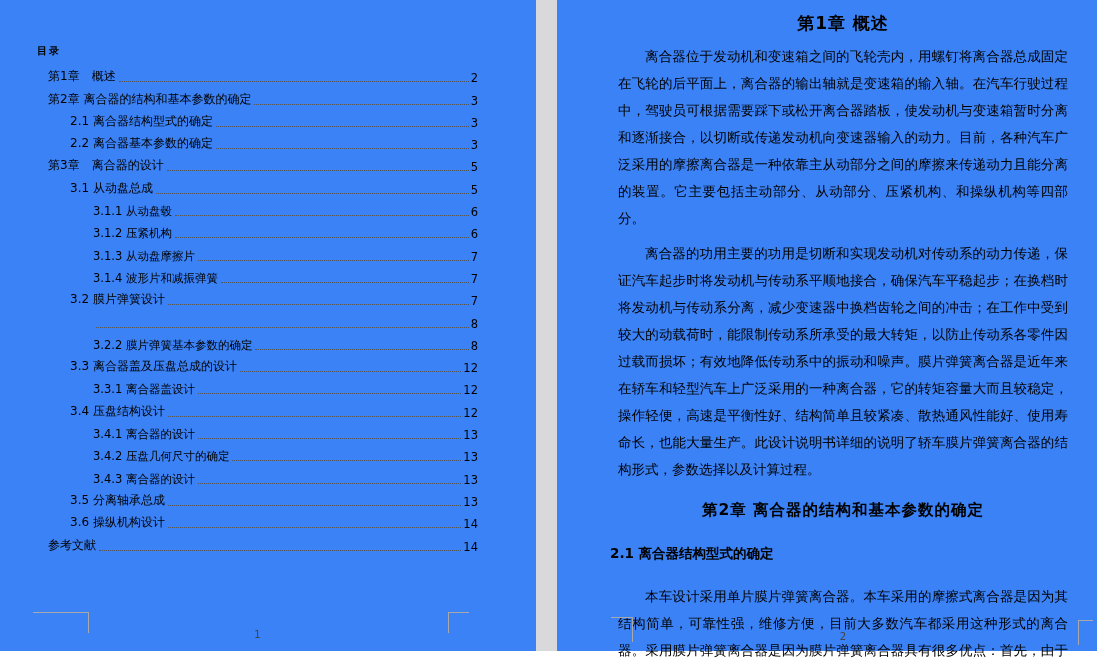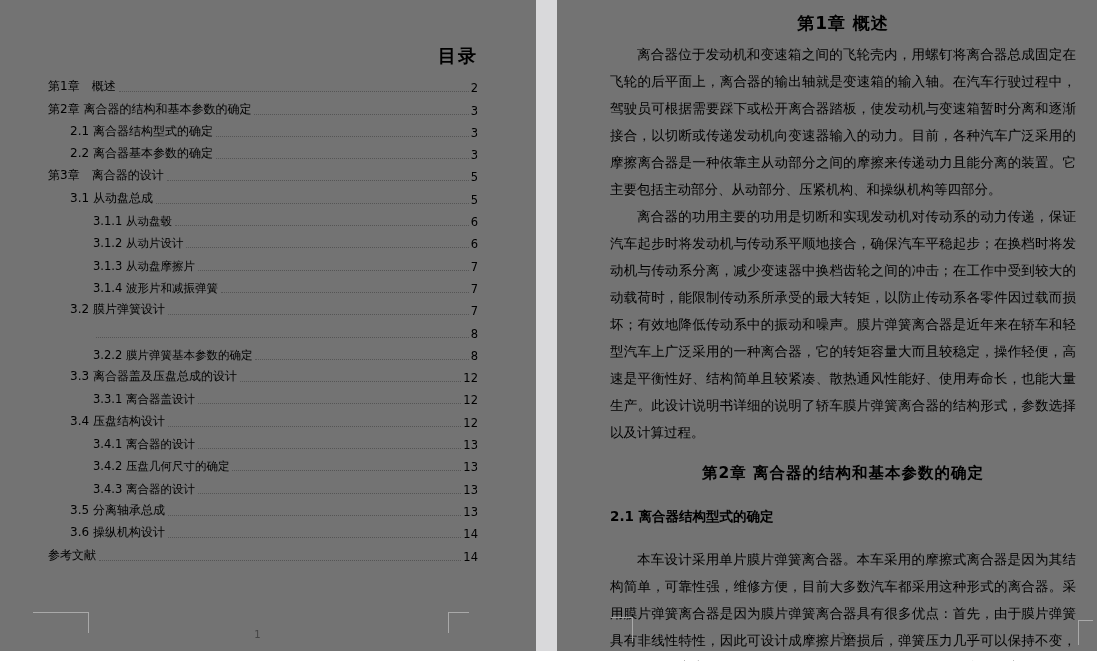--- a/index.html
+++ b/index.html
@@ -1,39 +1,39 @@
 <!DOCTYPE html>
 <html><head>
 <meta charset="utf-8">
 <style>
   html,body{margin:0;padding:0;background:#ffffff;}
   .canvas{
     position:relative;width:1097px;height:661px;overflow:hidden;background:#ffffff;
     font-family:"DejaVu Sans","Liberation Sans",sans-serif;color:#000;
   }
-  .page{position:absolute;top:0;background:#737373;}
+  .page{position:absolute;top:0;background:#3b82f6;}
   .page-left{left:0;width:536px;height:651px;}
   .page-gap{position:absolute;left:536px;top:0;width:21px;height:651px;background:#d9d9db;}
   .page-right{left:557px;width:540px;height:651px;}
 
   
   .toc{position:absolute;left:37px;top:44px;width:441px;}
-  .toc-title{text-align:right;font-size:18px;font-weight:bold;letter-spacing:2px;margin-bottom:7px;}
+  .toc-title{text-align:left;font-size:10px;font-weight:bold;letter-spacing:2px;margin-bottom:7px;}
   .toc-row{display:flex;align-items:flex-end;height:22.3px;font-size:12px;cursor:pointer;}
   .toc-row.lvl0{padding-left:11px;}
   .toc-row.lvl1{padding-left:33px;}
   .toc-row.lvl2{padding-left:56px;font-size:11.5px;justify-content:space-between;}
   .toc-label{white-space:nowrap;padding-bottom:2px;}
   .toc-dots{flex:1;border-bottom:1.6px dotted #555;margin:0 2px 5px 3px;min-width:12px;}
   .toc-page{padding-bottom:2px;font-size:11.5px;}
 
   
   .rp-content{position:absolute;left:53px;top:0;width:466px;}
   .h-ch1{margin:12px 0 6px 0;font-size:17px;font-weight:bold;text-align:center;letter-spacing:1px;}
-  .body-p{margin:0;font-size:13.5px;line-height:27px;text-align:justify;text-indent:2em;}
+  .body-p{margin:8px;font-size:13.5px;line-height:27px;text-align:justify;text-indent:2em;}
   .h-ch2{margin:17px 0 0 0;font-size:15.5px;font-weight:bold;text-align:center;letter-spacing:1px;}
   .h-sec{margin:24px 0 0 0;font-size:13.5px;font-weight:bold;text-align:left;}
   .p-after-sec{margin-top:20px;}
 
   
   .page-num{position:absolute;width:441px;text-align:center;font-size:10px;color:#444;}
   .page-num-left{left:37px;top:629px;}
   .page-num-right{left:610px;top:631px;width:466px;}
 
   
@@ -81,21 +81,21 @@
             <span class="toc-label">3.1 从动盘总成</span>
             <span class="toc-dots"></span>
             <span class="toc-page">5</span>
           </div>
           <div class="toc-row lvl2">
             <span class="toc-label">3.1.1 从动盘毂</span>
             <span class="toc-dots"></span>
             <span class="toc-page">6</span>
           </div>
           <div class="toc-row lvl2">
-            <span class="toc-label">3.1.2 从动片设计</span>
+            <span class="toc-label">3.1.2 压紧机构</span>
             <span class="toc-dots"></span>
             <span class="toc-page">6</span>
           </div>
           <div class="toc-row lvl2">
             <span class="toc-label">3.1.3 从动盘摩擦片</span>
             <span class="toc-dots"></span>
             <span class="toc-page">7</span>
           </div>
           <div class="toc-row lvl2">
             <span class="toc-label">3.1.4 波形片和减振弹簧</span>

